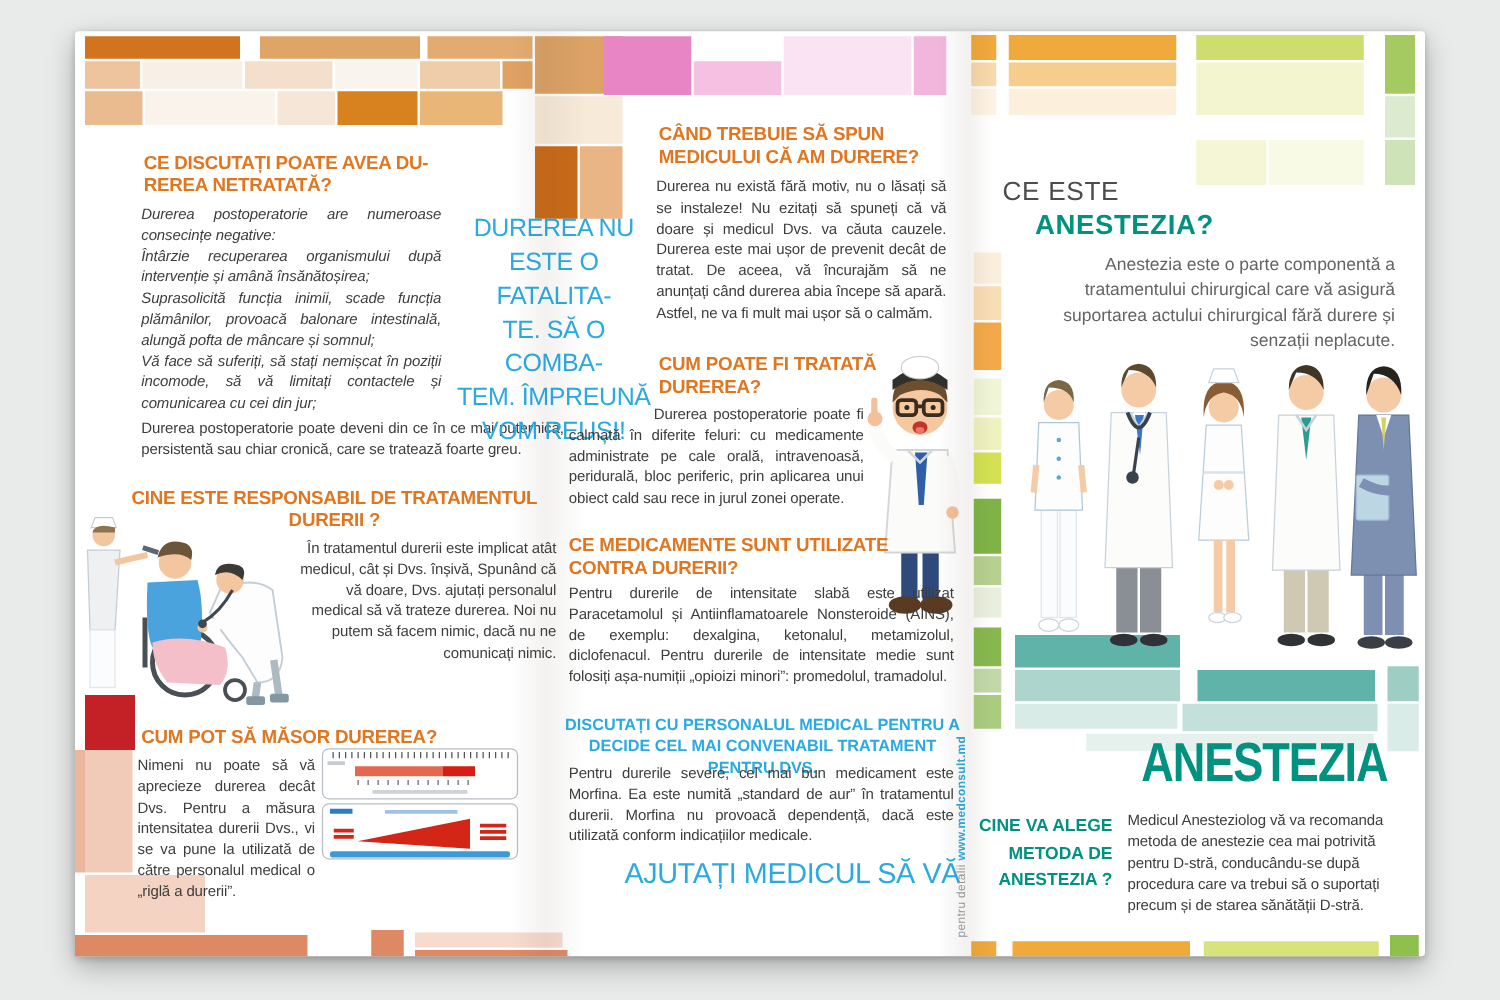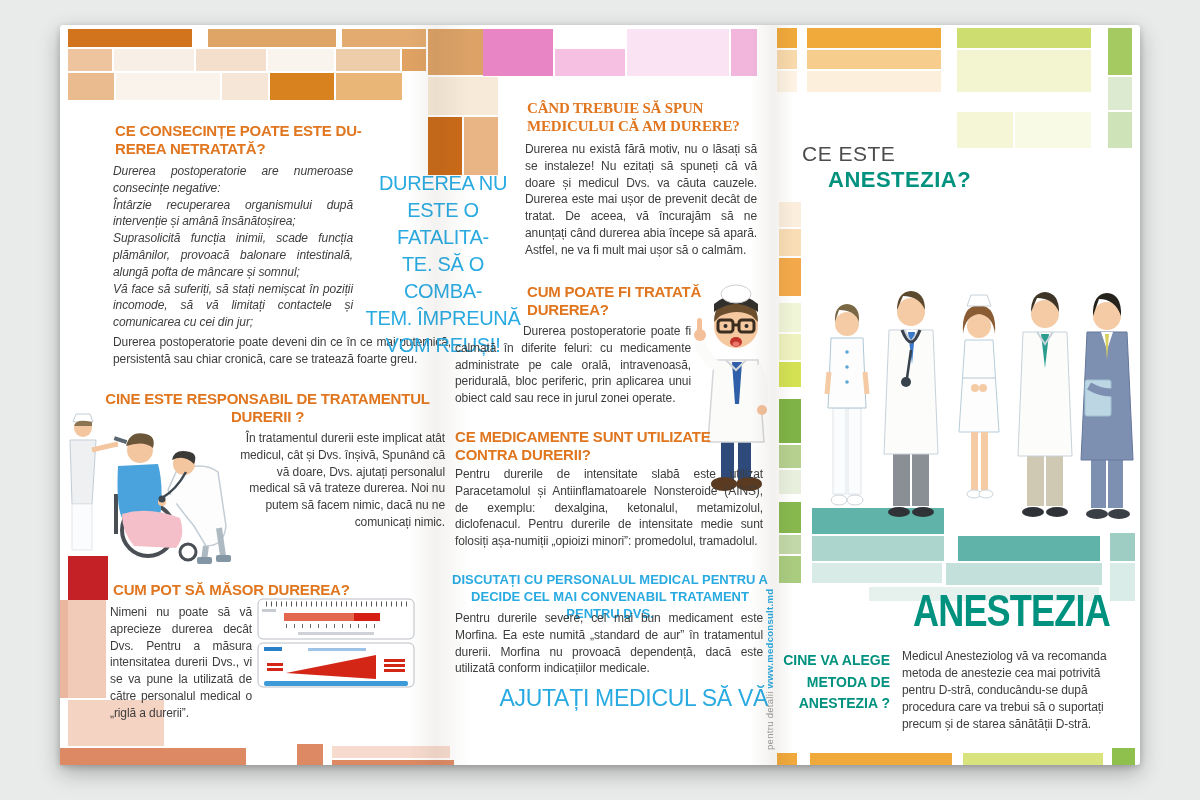--- a/index.html
+++ b/index.html
@@ -100,21 +100,21 @@
       <div class="tile" style="left: 297px; top: 744px; width: 26px; height: 21px; background: rgb(221, 138, 100);"></div>
       <div class="tile" style="left: 332px; top: 746px; width: 118px; height: 12px; background: rgb(246, 219, 206);"></div>
       <div class="tile" style="left: 332px; top: 760px; width: 122px; height: 5px; background: rgb(221, 138, 100);"></div>
       <div class="tile" style="left: 777px; top: 753px; width: 20px; height: 12px; background: rgb(240, 169, 59);"></div>
       <div class="tile" style="left: 810px; top: 753px; width: 142px; height: 12px; background: rgb(240, 169, 59);"></div>
       <div class="tile" style="left: 963px; top: 753px; width: 140px; height: 12px; background: rgb(217, 227, 126);"></div>
       <div class="tile" style="left: 1112px; top: 748px; width: 23px; height: 17px; background: rgb(143, 191, 77);"></div>
     </div>
 
   <div class="abs h-orange" style="left:115px;top:122px;width:300px;">
-    <div>CE CONSECINȚE POATE ESTE DU-</div>
+    <div>CE DISCUTAȚI POATE AVEA DU-</div>
     <div>REREA NETRATATĂ?</div>
   </div>
   <div class="abs body-txt" style="left:113px;top:163px;width:240px;font-style:italic;">
     <div>Durerea postoperatorie are numeroase consecințe negative:</div>
     <div>Întârzie recuperarea organismului după intervenție și amână însănătoșirea;</div>
     <div>Suprasolicită funcția inimii, scade funcția plămânilor, provoacă balonare intestinală, alungă pofta de mâncare și somnul;</div>
     <div>Vă face să suferiți, să stați nemișcat în poziții incomode, să vă limitați contactele și comunicarea cu cei din jur;</div>
   </div>
   <div class="abs body-txt" style="left:113px;top:334px;width:338px;">Durerea postoperatorie poate deveni din ce în ce mai puternică, persistentă sau chiar cronică, care se tratează foarte greu.</div>
 
@@ -176,21 +176,21 @@
     <rect x="52" y="51" width="58" height="3" fill="#9fc3e8"></rect>
     <polygon points="30,76 120,58 120,82" fill="#d42616"></polygon>
     <rect x="11" y="66" width="16" height="3" fill="#d42616"></rect>
     <rect x="11" y="71" width="16" height="3" fill="#d42616"></rect>
     <rect x="128" y="62" width="21" height="3" fill="#d42616"></rect>
     <rect x="128" y="67" width="21" height="3" fill="#d42616"></rect>
     <rect x="128" y="72" width="21" height="3" fill="#d42616"></rect>
     <rect x="8" y="84" width="144" height="5" rx="2" fill="#3b9bd8"></rect>
   </svg>
 
-  <div class="abs h-orange" style="left:527px;top:99px;width:240px;font-family:Liberation Serif, serif;">
+  <div class="abs h-orange" style="left:527px;top:99px;width:240px;">
     <div>CÂND TREBUIE SĂ SPUN</div>
     <div>MEDICULUI CĂ AM DURERE?</div>
   </div>
   <div class="abs body-txt" style="left:525px;top:141px;width:232px;">Durerea nu există fără motiv, nu o lăsați să se instaleze! Nu ezitați să spuneți că vă doare și medicul Dvs. va căuta cauzele. Durerea este mai ușor de prevenit decât de tratat. De aceea, vă încurajăm să ne anunțați când durerea abia începe să apară. Astfel, ne va fi mult mai ușor să o calmăm.</div>
 
   <div class="abs h-orange" style="left:527px;top:283px;width:240px;">
     <div>CUM POATE FI TRATATĂ</div>
     <div>DUREREA?</div>
   </div>
   <div class="abs body-txt" style="left:455px;top:323px;width:236px;text-indent:68px;">Durerea postoperatorie poate fi calmată în diferite feluri: cu medicamente administrate pe cale orală, intravenoasă, peridurală, bloc periferic, prin aplicarea unui obiect cald sau rece in jurul zonei operate.</div>
@@ -228,20 +228,21 @@
   <div class="abs body-txt" style="left:455px;top:466px;width:308px;">Pentru durerile de intensitate slabă este utilizat Paracetamolul și Antiinflamatoarele Nonsteroide (AINS), de exemplu: dexalgina, ketonalul, metamizolul, diclofenacul. Pentru durerile de intensitate medie sunt folosiți așa-numiții „opioizi minori”: promedolul, tramadolul.</div>
   <div class="abs blue-callout" style="left:445px;top:572px;width:330px;">DISCUTAȚI CU PERSONALUL MEDICAL PENTRU A DECIDE CEL MAI CONVENABIL TRATAMENT PENTRU DVS.</div>
   <div class="abs body-txt" style="left:455px;top:610px;width:308px;">Pentru durerile severe, cel mai bun medicament este Morfina. Ea este numită „standard de aur” în tratamentul durerii. Morfina nu provoacă dependență, dacă este utilizată conform indicațiilor medicale.</div>
 
   <div class="abs blue-slogan" style="left:450px;top:684px;width:318px;">
     <div>AJUTAȚI MEDICUL SĂ VĂ</div>
   </div>
 
   <div class="abs" style="left:802px;top:142px;font-size:21px;color:#4c4c4c;letter-spacing:.5px;">CE ESTE</div>
   <div class="abs teal" style="left:828px;top:167px;font-size:22px;font-weight:bold;letter-spacing:.5px;">ANESTEZIA?</div>
+  <div class="abs" style="left:848px;top:201px;width:268px;font-size:14px;line-height:1.45;color:#636363;text-align:right;">Anestezia este o parte componentă a tratamentului chirurgical care vă asigură suportarea actului chirurgical fără durere și senzații neplacute.</div>
 
   <svg class="abs" style="left:806px;top:272px;" width="332" height="262" viewBox="0 0 330 262">
 
     <rect x="26" y="136" width="13" height="86" fill="#fbfcfd" stroke="#dfe6ea"></rect>
     <rect x="41" y="136" width="13" height="86" fill="#fbfcfd" stroke="#dfe6ea"></rect>
     <path d="M24,66 L56,66 L59,136 L21,136 Z" fill="#fdfdfd" stroke="#aec7d6"></path>
     <path d="M22,100 L20,122 M58,100 L60,122" stroke="#f5cba6" stroke-width="5"></path>
     <circle cx="40" cy="80" r="1.8" fill="#5aa7d6"></circle>
       <circle cx="40" cy="95" r="1.8" fill="#5aa7d6"></circle>
       <circle cx="40" cy="110" r="1.8" fill="#5aa7d6"></circle>

